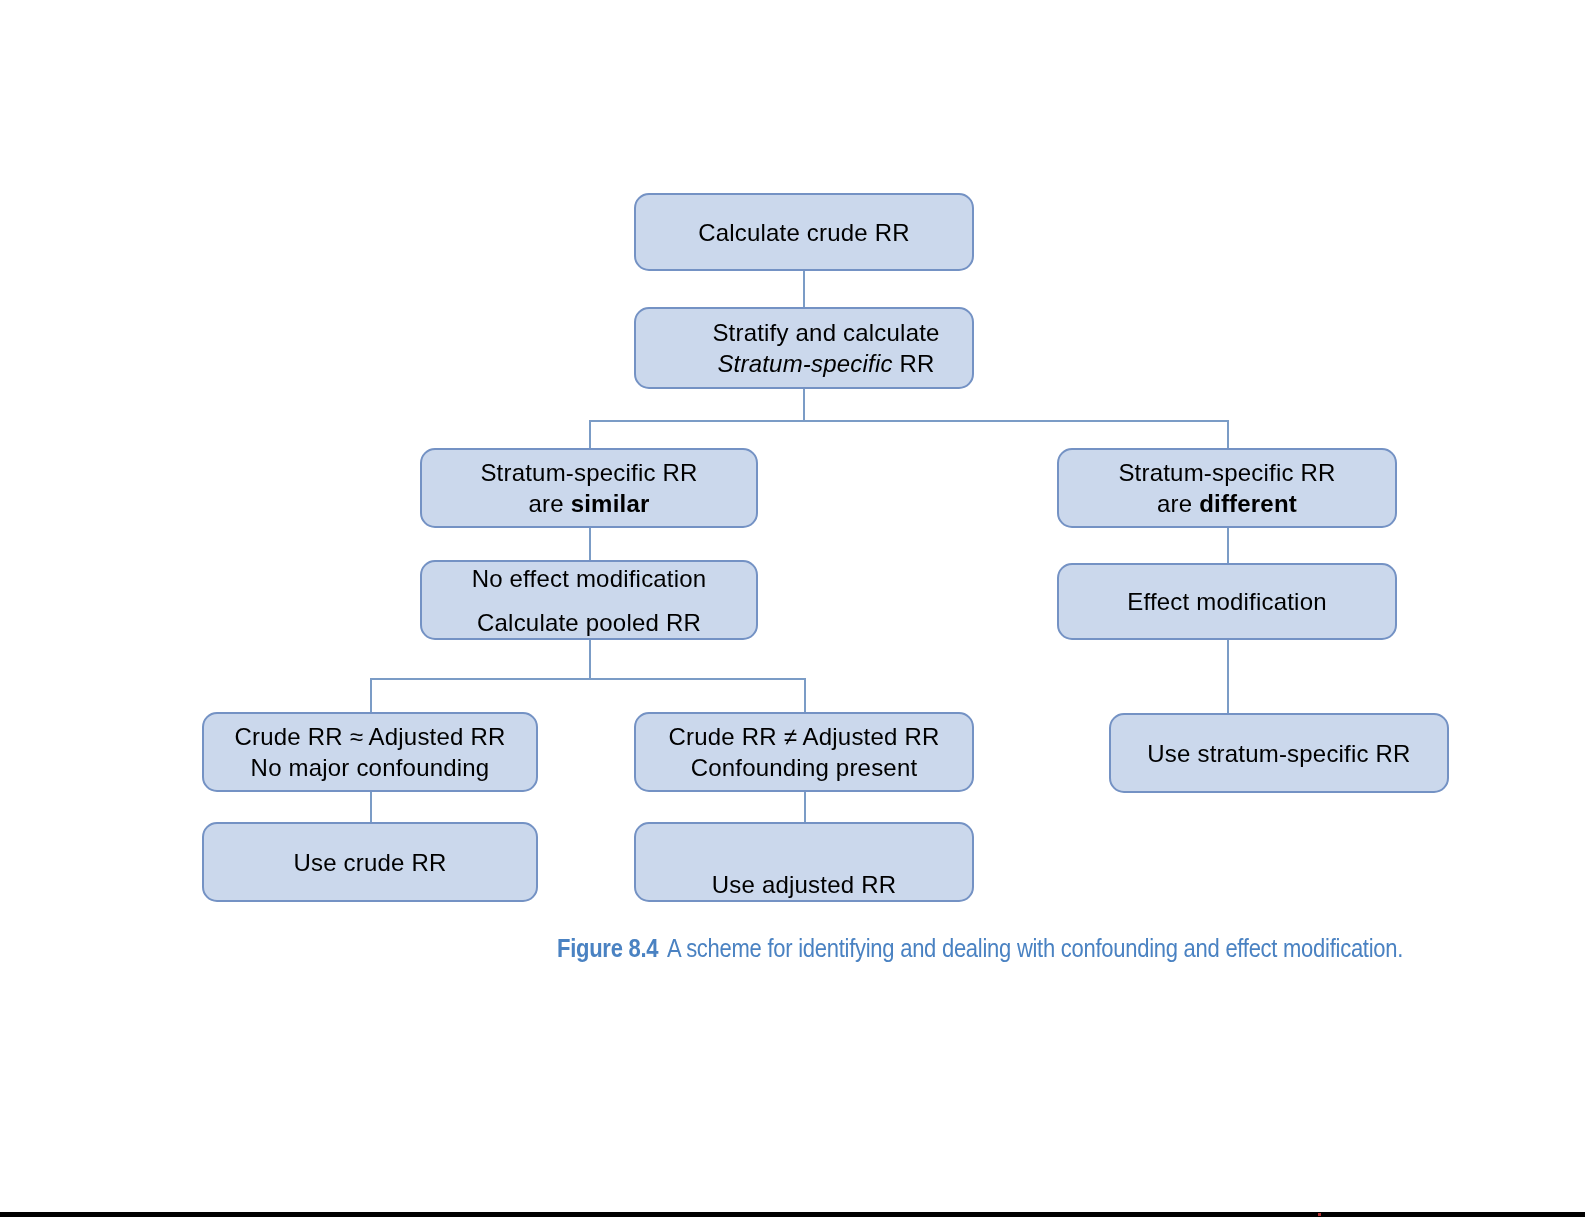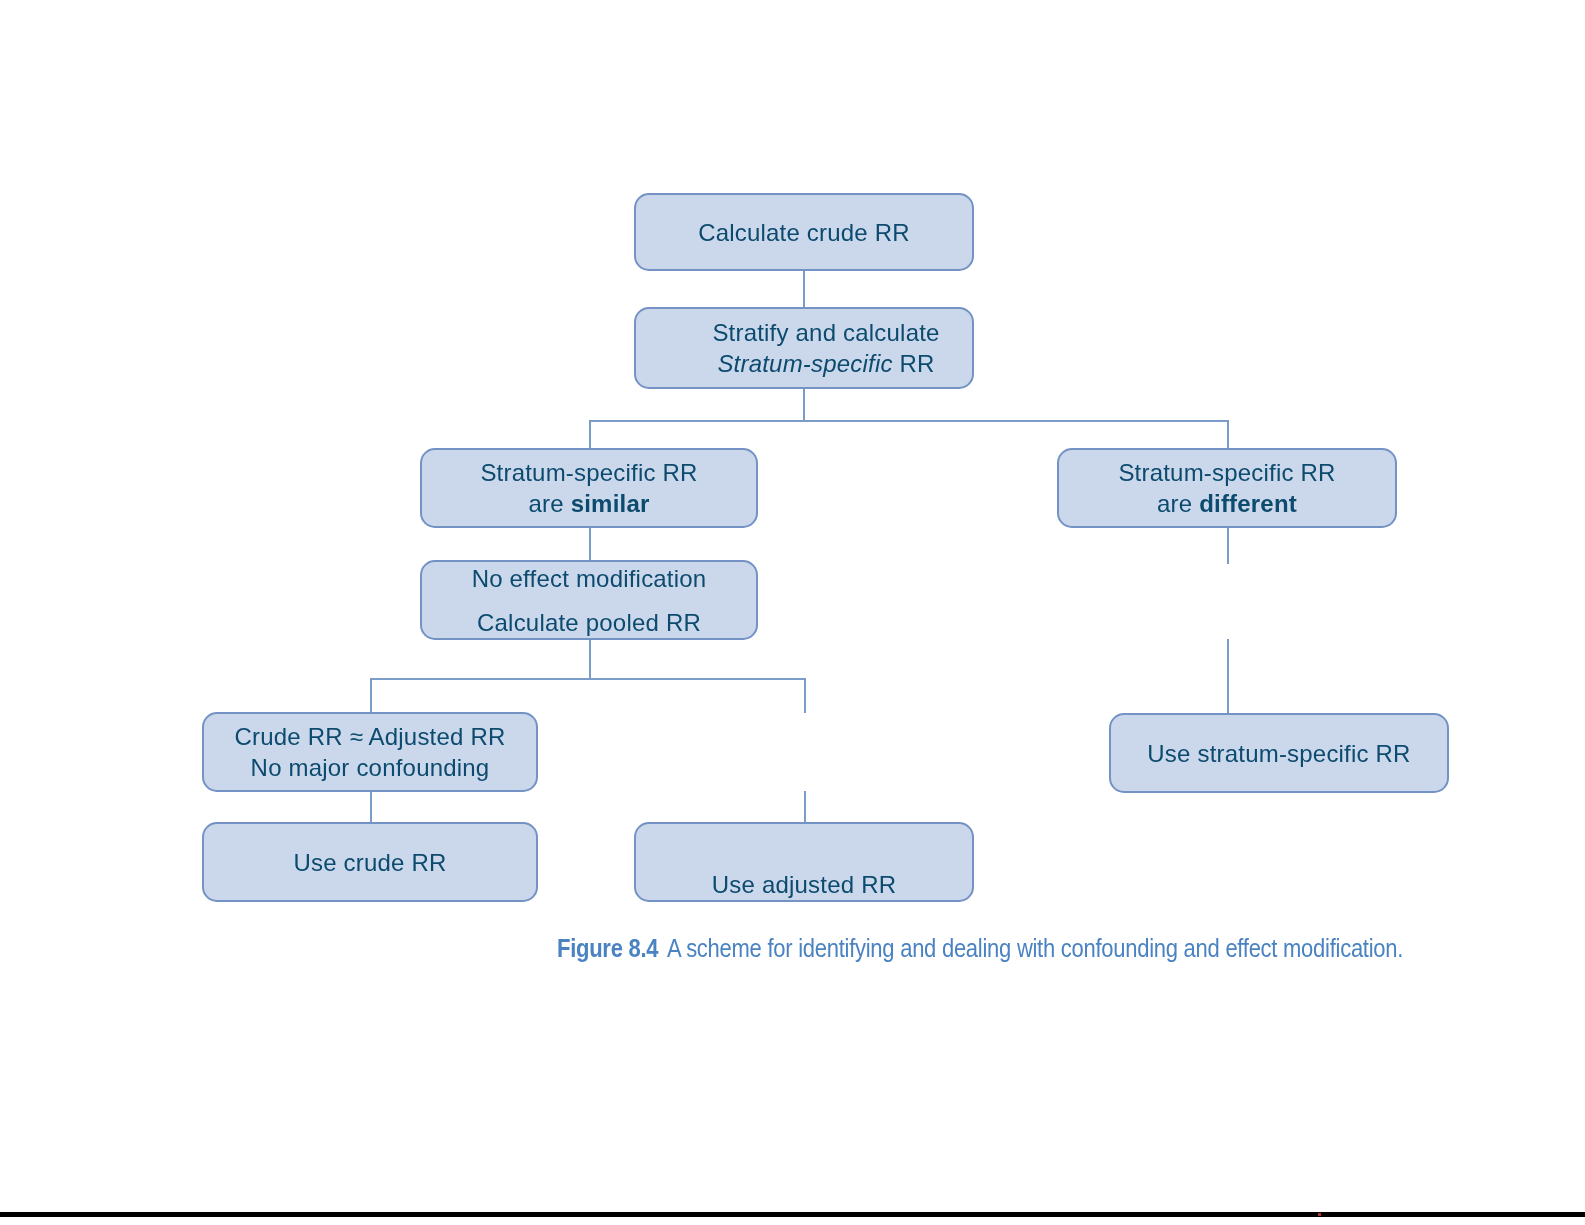--- a/index.html
+++ b/index.html
@@ -15,21 +15,21 @@
     position: absolute;
     box-sizing: border-box;
     background: #cbd8ec;
     border: 2px solid #7492c4;
     border-radius: 15px;
     display: flex;
     flex-direction: column;
     align-items: center;
     justify-content: center;
     text-align: center;
-    color: #0c4a6e;
+    color: #000000;
     font-size: 24px;
     line-height: 31px;
     letter-spacing: 0.2px;
   }
   .node .b { font-weight: bold; }
   .node .i { font-style: italic; }
   .conn {
     position: absolute;
     background: #7b9cc6;
   }
@@ -131,26 +131,33 @@
   <div class="node" id="n-different">
     <span>Stratum-specific RR</span>
     <span><span>are </span><span class="b">different</span></span>
   </div>
 
   <div class="node" id="n-no-effect-mod">
     <span>No effect modification</span>
     <span>Calculate pooled RR</span>
   </div>
 
+  <div class="node" id="n-effect-mod">
+    <span>Effect modification</span>
+  </div>
 
   <div class="node" id="n-crude-approx">
     <span>Crude RR ≈ Adjusted RR</span>
     <span>No major confounding</span>
   </div>
 
+  <div class="node" id="n-crude-neq">
+    <span>Crude RR ≠ Adjusted RR</span>
+    <span>Confounding present</span>
+  </div>
 
   <div class="node" id="n-use-stratum">
     <span>Use stratum-specific RR</span>
   </div>
 
   <div class="node" id="n-use-crude">
     <span>Use crude RR</span>
   </div>
 
   <div class="node" id="n-use-adjusted">

